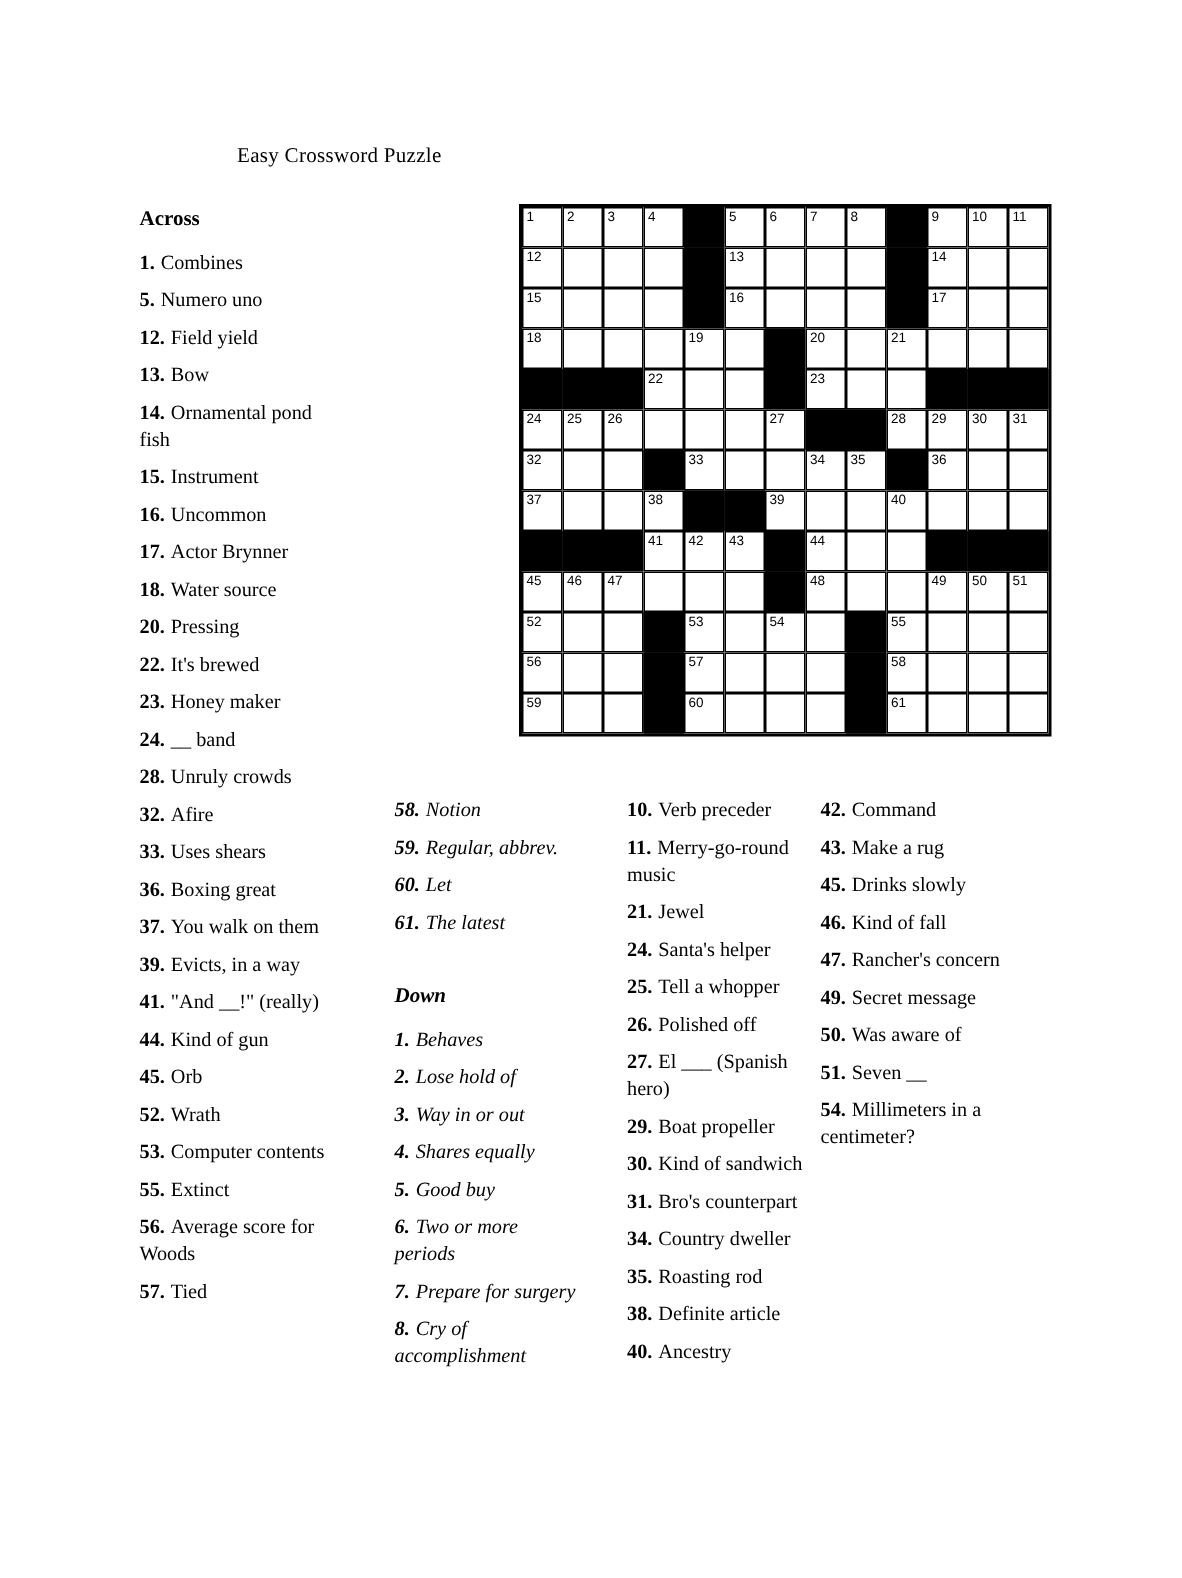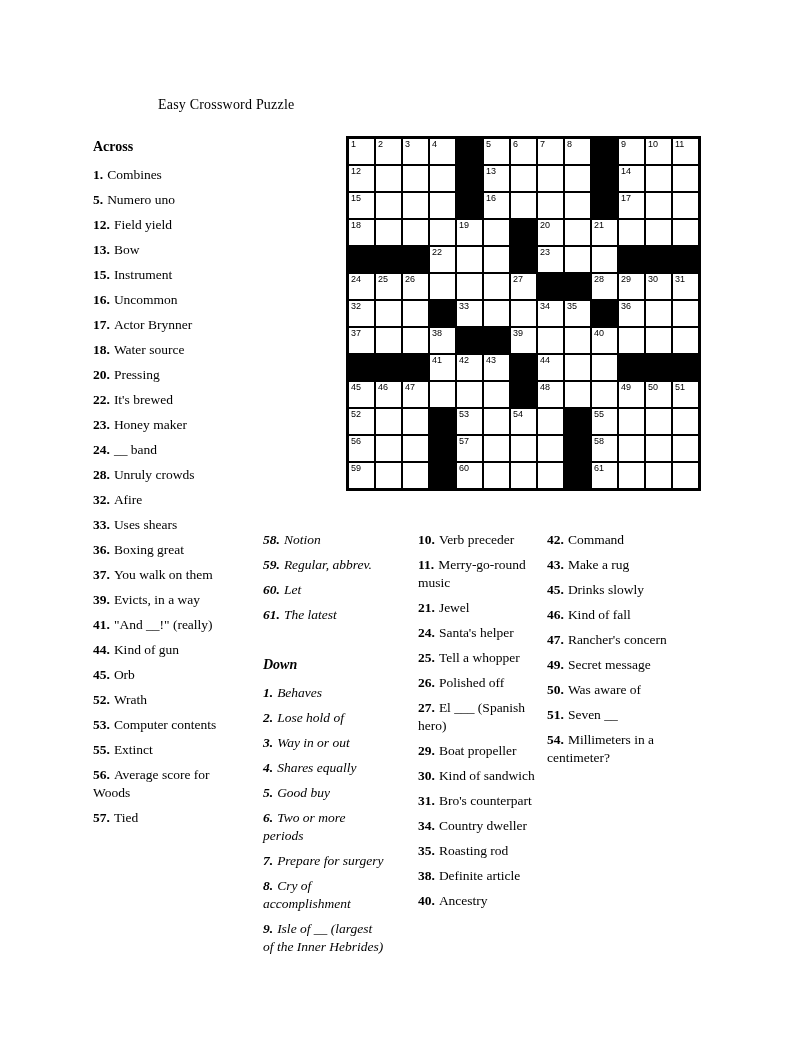--- a/index.html
+++ b/index.html
@@ -382,20 +382,22 @@
     <div class="cell"></div>
     <div class="cell"></div>
   </div>
 
 <div class="clue-col clue-col-1">
     <div class="section-heading">Across</div>
     <div class="clue"><span class="clue-num">1.</span><span class="clue-text">Combines</span></div>
     <div class="clue"><span class="clue-num">5.</span><span class="clue-text">Numero uno</span></div>
     <div class="clue"><span class="clue-num">12.</span><span class="clue-text">Field yield</span></div>
     <div class="clue"><span class="clue-num">13.</span><span class="clue-text">Bow</span></div>
+    <div class="clue"><span class="clue-num">14.</span><span class="clue-text">Ornamental pond
+fish</span></div>
     <div class="clue"><span class="clue-num">15.</span><span class="clue-text">Instrument</span></div>
     <div class="clue"><span class="clue-num">16.</span><span class="clue-text">Uncommon</span></div>
     <div class="clue"><span class="clue-num">17.</span><span class="clue-text">Actor Brynner</span></div>
     <div class="clue"><span class="clue-num">18.</span><span class="clue-text">Water source</span></div>
     <div class="clue"><span class="clue-num">20.</span><span class="clue-text">Pressing</span></div>
     <div class="clue"><span class="clue-num">22.</span><span class="clue-text">It's brewed</span></div>
     <div class="clue"><span class="clue-num">23.</span><span class="clue-text">Honey maker</span></div>
     <div class="clue"><span class="clue-num">24.</span><span class="clue-text">__ band</span></div>
     <div class="clue"><span class="clue-num">28.</span><span class="clue-text">Unruly crowds</span></div>
     <div class="clue"><span class="clue-num">32.</span><span class="clue-text">Afire</span></div>
@@ -422,22 +424,20 @@
     <div class="clue"><span class="clue-num">1.</span><span class="clue-text">Behaves</span></div>
     <div class="clue"><span class="clue-num">2.</span><span class="clue-text">Lose hold of</span></div>
     <div class="clue"><span class="clue-num">3.</span><span class="clue-text">Way in or out</span></div>
     <div class="clue"><span class="clue-num">4.</span><span class="clue-text">Shares equally</span></div>
     <div class="clue"><span class="clue-num">5.</span><span class="clue-text">Good buy</span></div>
     <div class="clue"><span class="clue-num">6.</span><span class="clue-text">Two or more
 periods</span></div>
     <div class="clue"><span class="clue-num">7.</span><span class="clue-text">Prepare for surgery</span></div>
     <div class="clue"><span class="clue-num">8.</span><span class="clue-text">Cry of
 accomplishment</span></div>
-    <div class="clue"><span class="clue-num">9.</span><span class="clue-text">Isle of __ (largest
-of the Inner Hebrides)</span></div>
   </div>
 <div class="clue-col clue-col-3">
     <div class="clue"><span class="clue-num">10.</span><span class="clue-text">Verb preceder</span></div>
     <div class="clue"><span class="clue-num">11.</span><span class="clue-text">Merry-go-round
 music</span></div>
     <div class="clue"><span class="clue-num">21.</span><span class="clue-text">Jewel</span></div>
     <div class="clue"><span class="clue-num">24.</span><span class="clue-text">Santa's helper</span></div>
     <div class="clue"><span class="clue-num">25.</span><span class="clue-text">Tell a whopper</span></div>
     <div class="clue"><span class="clue-num">26.</span><span class="clue-text">Polished off</span></div>
     <div class="clue"><span class="clue-num">27.</span><span class="clue-text">El ___ (Spanish

